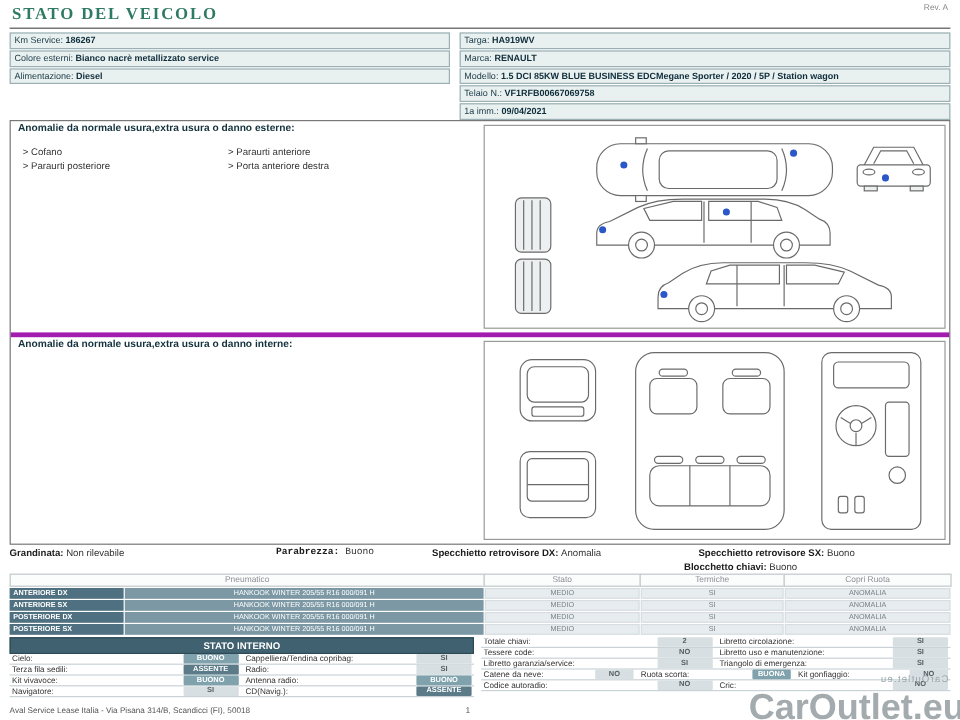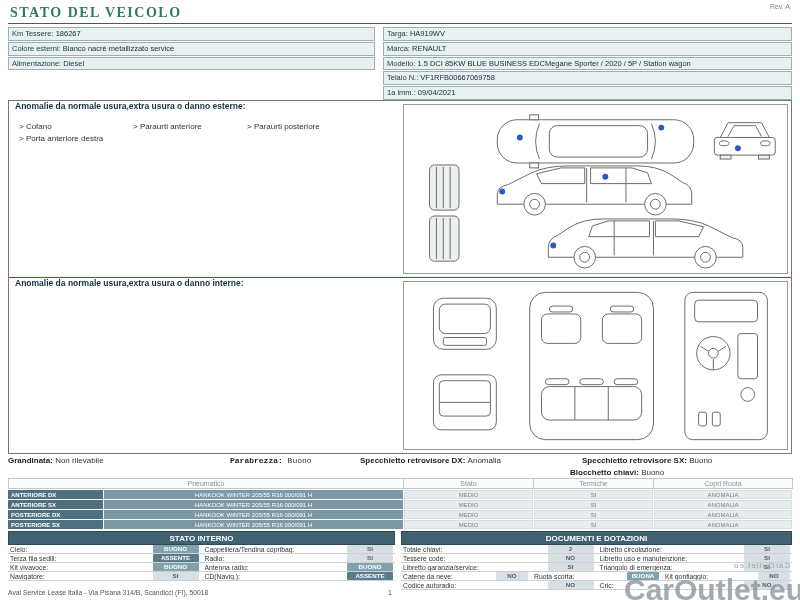--- a/index.html
+++ b/index.html
@@ -13,29 +13,29 @@
   .rev{position:absolute;right:10px;top:3px;font-size:7px;color:#888;}
   .title-rule{position:absolute;left:8px;right:8px;top:23px;border-top:1px solid #555;}
 
   
   .fields{position:absolute;top:27px;left:8px;width:784px;display:flex;gap:8px;}
   .fcol{display:flex;flex-direction:column;gap:1px;}
   .fcol.left{width:384px;}
   .fcol.right{width:428px;}
   .field{border:1px solid #9ab0b4;background:#e9f0f0;font-size:7.5px;
     padding:1px 3px;line-height:1.3;color:#23414d;box-sizing:border-box;}
-  .field .val{font-weight:normal;color:#0e2d3b;}
+  .field .val{font-weight:bold;color:#0e2d3b;}
 
   
   .main-box{position:absolute;left:8px;top:100px;width:782px;height:352px;border:1px solid #777;}
   .section{position:relative;height:176px;box-sizing:border-box;}
-  .section + .section{border-top:1px solid #a21caf;}
+  .section + .section{border-top:4px solid #a21caf;}
   .section-heading{position:absolute;left:6px;top:0;font-size:8.5px;font-weight:bold;color:#13323d;}
   .ext-items{position:absolute;left:10px;top:21px;width:340px;display:grid;
-    grid-template-columns:1fr 1fr 1fr;gap:3px 2px;font-size:8px;color:#333;}
+    grid-template-columns:1fr 1fr;gap:3px 2px;font-size:8px;color:#333;}
   .diagram-box{position:absolute;left:394px;top:3px;right:3px;bottom:3px;border:1px solid #999;background:#fff;}
   .diagram-box svg{width:100%;height:100%;}
 
   
   .summary{position:absolute;left:8px;top:456px;width:784px;font-size:8px;color:#333;}
   .srow{display:flex;margin-bottom:3px;justify-content:flex-end;}
   .pair .lb{font-weight:bold;color:#1c1c1c;}
   .w0{width:222px;} .w1{width:130px;font-family:Liberation Mono, monospace;} .w2{width:222px;} .w3{flex:1;}
 
   
@@ -84,21 +84,21 @@
 </style>
 </head>
 <body>
 
 <div class="title">STATO DEL VEICOLO</div>
 <div class="rev">Rev. A</div>
 <div class="title-rule"></div>
 
 <div class="fields">
   <div class="fcol left">
-    <div class="field"><span class="lbl">Km Tessere: </span><span class="val">186267</span></div>
+    <div class="field"><span class="lbl">Km Service: </span><span class="val">186267</span></div>
     <div class="field"><span class="lbl">Colore esterni: </span><span class="val">Bianco nacrè metallizzato service</span></div>
     <div class="field"><span class="lbl">Alimentazione: </span><span class="val">Diesel</span></div>
   </div>
   <div class="fcol right">
     <div class="field"><span class="lbl">Targa: </span><span class="val">HA919WV</span></div>
     <div class="field"><span class="lbl">Marca: </span><span class="val">RENAULT</span></div>
     <div class="field"><span class="lbl">Modello: </span><span class="val">1.5 DCI 85KW BLUE BUSINESS EDCMegane Sporter / 2020 / 5P / Station wagon</span></div>
     <div class="field"><span class="lbl">Telaio N.: </span><span class="val">VF1RFB00667069758</span></div>
     <div class="field"><span class="lbl">1a imm.: </span><span class="val">09/04/2021</span></div>
   </div>
@@ -284,21 +284,20 @@
   </div>
   <div class="panel-row">
     <span class="plbl">Navigatore:</span>
       <span class="chip c-neutral">SI</span>
     <span class="plbl second">CD(Navig.):</span>
       <span class="chip c-dark">ASSENTE</span>
   </div>
 </div>
 
 <div class="panel panel-right">
-  <div class="panel-title">DOCUMENTI E DOTAZIONI</div>
   <div class="panel-row">
     <span class="plbl">Totale chiavi:</span>
       <span class="chip c-neutral">2</span>
     <span class="plbl second">Libretto circolazione:</span>
       <span class="chip c-neutral">SI</span>
   </div>
   <div class="panel-row">
     <span class="plbl">Tessere code:</span>
       <span class="chip c-neutral">NO</span>
     <span class="plbl second">Libretto uso e manutenzione:</span>

